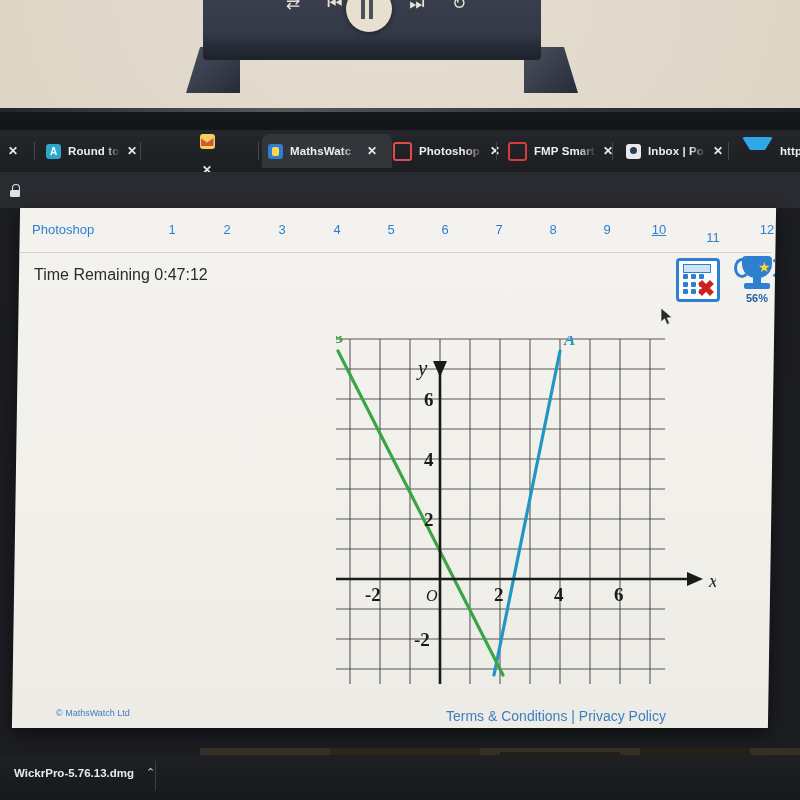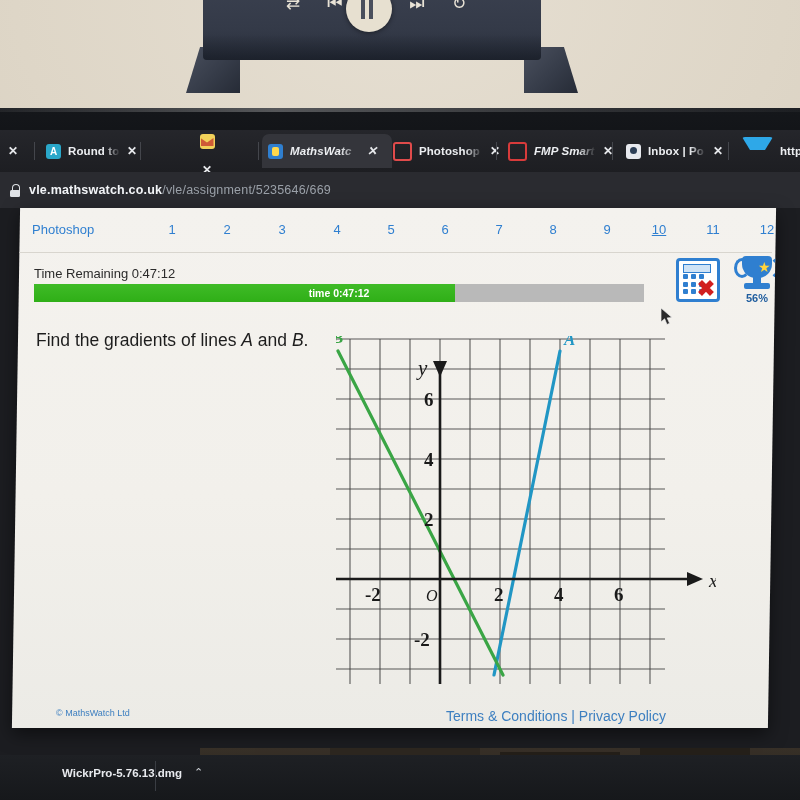--- a/index.html
+++ b/index.html
@@ -57,21 +57,21 @@
     background:#1c1d21;
   }
   #tabstrip{
     position:absolute;left:0;top:0;width:800px;height:42px;
     background:linear-gradient(180deg,#25262b 0%,#1d1e22 100%);
   }
   .tab{
     position:absolute;top:4px;height:34px;display:flex;align-items:center;gap:7px;
     padding:0 6px;border-radius:7px 7px 0 0;
   }
-  .tab.active{background:#34353b;font-style:italic;}
+  .tab.active{background:#34353b;}
   .tab .favicon{
     width:15px;height:15px;border-radius:3px;flex:0 0 auto;position:relative;
   }
   .tab .tlabel{
     color:#eceef1;font-size:11.5px;white-space:nowrap;overflow:hidden;
     text-overflow:clip;font-weight:700;letter-spacing:.1px;
     -webkit-mask-image:linear-gradient(90deg,#000 72%,rgba(0,0,0,0) 100%);
             mask-image:linear-gradient(90deg,#000 72%,rgba(0,0,0,0) 100%);
   }
   .tab .tclose{color:#e7e9ec;font-size:12px;font-weight:700;flex:0 0 auto;}
@@ -114,21 +114,21 @@
     box-shadow:0 6px 18px rgba(0,0,0,.5);
     overflow:hidden;
   }
   #page-inner{transform:skewX(0.9deg);position:absolute;inset:0;}
 
   #qnav{position:absolute;left:0;top:10px;width:756px;height:34px;
     border-bottom:1px solid #d8d5ce;}
   #qnav .overview{position:absolute;left:16px;top:4px;color:#2f7fd0;font-size:13px;}
   .qnum{position:absolute;top:4px;color:#2f7fd0;font-size:13px;width:18px;text-align:center;}
 
-  #time-label{position:absolute;left:18px;top:58px;color:#2b2b2b;font-size:13px;}
+  #time-label{position:absolute;left:18px;top:58px;color:#2b2b2b;font-size:16px;}
   #time-track{position:absolute;left:18px;top:76px;width:610px;height:18px;background:#b9b9b9;}
   #time-fill{position:absolute;left:0;top:0;height:18px;background:linear-gradient(180deg,#3fbb27 0%,#2faf17 100%);}
   #time-fill-text{position:absolute;left:0;top:0;width:100%;height:18px;line-height:18px;
     text-align:center;color:#fff;font-size:10.5px;font-weight:700;}
 
   
   #calc-icon{position:absolute;left:660px;top:50px;width:44px;height:40px;}
   #calc-body{position:absolute;left:0;top:0;width:38px;height:38px;border:3px solid #2f7fd0;border-radius:4px;background:#fff;}
   #calc-screen{position:absolute;left:4px;top:3px;width:26px;height:7px;background:#cfe3f6;border:1px solid #2f7fd0;}
   .calc-key{position:absolute;width:5px;height:5px;background:#2f7fd0;border-radius:1px;}
@@ -154,21 +154,21 @@
   #cursor{position:absolute;left:645px;top:100px;width:14px;height:18px;}
 
   #footer-copy{position:absolute;left:40px;top:500px;color:#3d7fc0;font-size:9px;}
   #footer-terms{position:absolute;left:430px;top:500px;color:#3d7fc0;font-size:14px;}
 
   
   #downloadbar{
     position:absolute;left:0;top:755px;width:800px;height:45px;
     background:linear-gradient(180deg,#1e2024 0%,#16181b 100%);
   }
-  #dl-item{position:absolute;left:14px;top:11px;display:flex;align-items:center;gap:12px;margin-left:48px;}
+  #dl-item{position:absolute;left:14px;top:11px;display:flex;align-items:center;gap:12px;}
   #dl-name{color:#e8eaee;font-size:11.5px;font-weight:700;}
   #dl-caret{color:#cfd3d9;font-size:11px;}
   #dl-div{position:absolute;left:155px;top:6px;width:1px;height:30px;background:#3a3d43;}
   #desk{position:absolute;left:200px;top:748px;width:600px;height:52px;
     background:linear-gradient(180deg,#3a3228 0%,#2a241c 100%);opacity:.9;}
   .desk-obj{position:absolute;bottom:0;background:#241f18;}
 </style>
 </head>
 <body>
 
@@ -224,21 +224,21 @@
 
     <div class="tab" style="left:386px;width:108px;justify-content:flex-end;">
       <span class="favicon fav-ring"></span>
       <span class="tlabel" style="width:64px;">Photoshop</span>
       <span class="tclose">✕</span>
     </div>
     <div class="tsep" style="left:496px;"></div>
 
     <div class="tab" style="left:502px;width:108px;">
       <span class="favicon fav-ring2"></span>
-      <span class="tlabel" style="width:62px;font-style:italic;">FMP Smart</span>
+      <span class="tlabel" style="width:62px;">FMP Smart</span>
       <span class="tclose">✕</span>
     </div>
     <div class="tsep" style="left:612px;"></div>
 
     <div class="tab" style="left:620px;width:106px;">
       <span class="favicon fav-inbox"></span>
       <span class="tlabel" style="width:58px;">Inbox | Po</span>
       <span class="tclose">✕</span>
     </div>
     <div class="tsep" style="left:728px;"></div>
@@ -246,51 +246,44 @@
     <div class="tab" style="left:736px;width:70px;">
       <span class="favicon fav-diamond"></span>
       <span class="tlabel" style="width:34px;">https</span>
     </div>
   </div>
 
   <div id="urlbar">
     <span id="lock-icon">
       <span class="shackle"></span>
         <span class="body"></span>
-    </span>
-    <span id="url-text">
-      <span class="strong">vle.mathswatch.co.uk</span><span class="dim">/vle/assignment/5235646/669</span>
     </span>
   </div>
 </div>
 
 <div id="page">
  <div id="page-inner">
 
   <div id="qnav">
     <span class="overview">Photoshop</span>
     <span class="qnum" style="left:147px;">1</span>
     <span class="qnum" style="left:202px;">2</span>
     <span class="qnum" style="left:257px;">3</span>
     <span class="qnum" style="left:312px;">4</span>
     <span class="qnum" style="left:366px;">5</span>
     <span class="qnum" style="left:420px;">6</span>
     <span class="qnum" style="left:474px;">7</span>
     <span class="qnum" style="left:528px;">8</span>
     <span class="qnum" style="left:582px;">9</span>
     <span class="qnum" style="left:634px;text-decoration:underline;">10</span>
-    <span class="qnum" style="left:688px;">11</span>
+    <span class="qnum" style="left:688px;margin-top:8px;">11</span>
     <span class="qnum" style="left:742px;">12</span>
   </div>
 
   <div id="time-label">Time Remaining 0:47:12</div>
-  <div id="time-track">
-    <div id="time-fill" style="width: 69%;"></div>
-    <div id="time-fill-text">time 0:47:12</div>
-  </div>
 
   <div id="calc-icon">
     <div id="calc-body">
       <div id="calc-screen"></div>
       <div class="calc-key" style="left:4px;top:13px;"></div>
       <div class="calc-key" style="left:12px;top:13px;"></div>
       <div class="calc-key" style="left:20px;top:13px;"></div>
       <div class="calc-key" style="left:4px;top:21px;"></div>
       <div class="calc-key" style="left:12px;top:21px;"></div>
       <div class="calc-key" style="left:20px;top:21px;"></div>
@@ -305,23 +298,20 @@
     <div class="trophy-handle" id="th-l"></div>
     <div class="trophy-handle" id="th-r"></div>
     <div id="trophy-cup">
       <div id="trophy-star">★</div>
     </div>
     <div id="trophy-stem"></div>
     <div id="trophy-base"></div>
     <div id="trophy-pct">56%</div>
   </div>
 
-  <div id="question-text">
-    <span>Find the gradients of lines </span><i>A</i><span> and </span><i>B</i><span>.</span>
-  </div>
 
   <div id="graph">
     <svg id="graph-svg" width="380" height="370" viewBox="0 0 380 370">
           <line x1="14" y1="3" x2="14" y2="348" stroke="#3d3d3d" stroke-width="1.1" opacity="0.85"></line>
           <line x1="44" y1="3" x2="44" y2="348" stroke="#3d3d3d" stroke-width="1.1" opacity="0.85"></line>
           <line x1="74" y1="3" x2="74" y2="348" stroke="#3d3d3d" stroke-width="1.1" opacity="0.85"></line>
           <line x1="104" y1="3" x2="104" y2="348" stroke="#3d3d3d" stroke-width="1.1" opacity="0.85"></line>
           <line x1="134" y1="3" x2="134" y2="348" stroke="#3d3d3d" stroke-width="1.1" opacity="0.85"></line>
           <line x1="164" y1="3" x2="164" y2="348" stroke="#3d3d3d" stroke-width="1.1" opacity="0.85"></line>
           <line x1="194" y1="3" x2="194" y2="348" stroke="#3d3d3d" stroke-width="1.1" opacity="0.85"></line>

